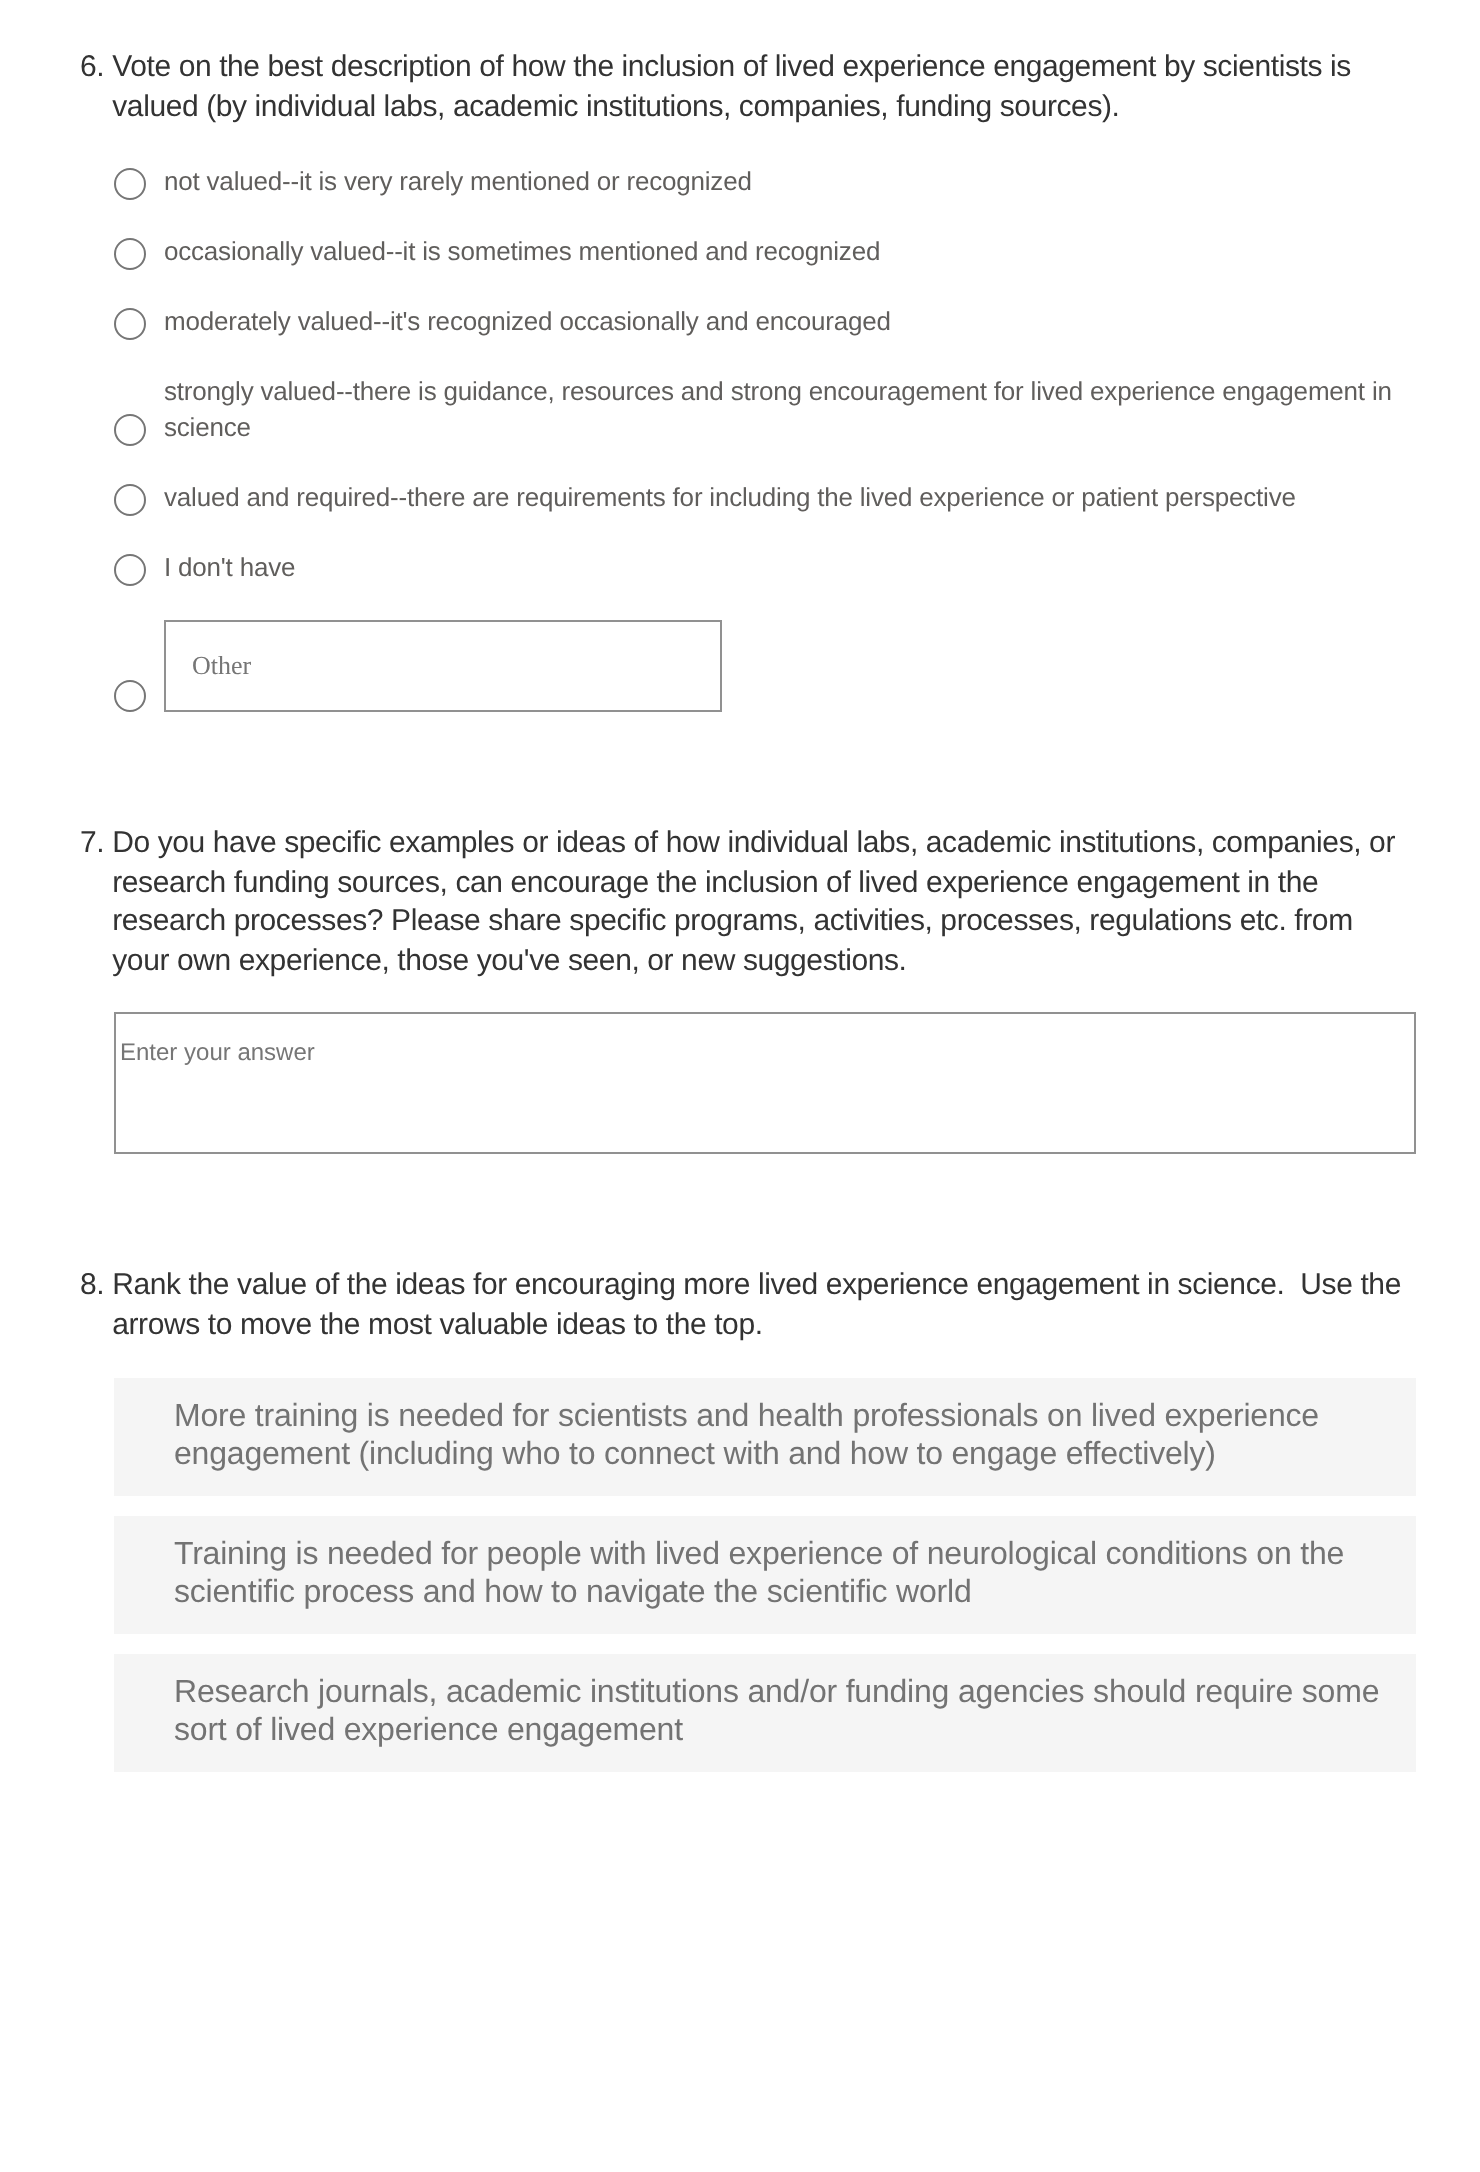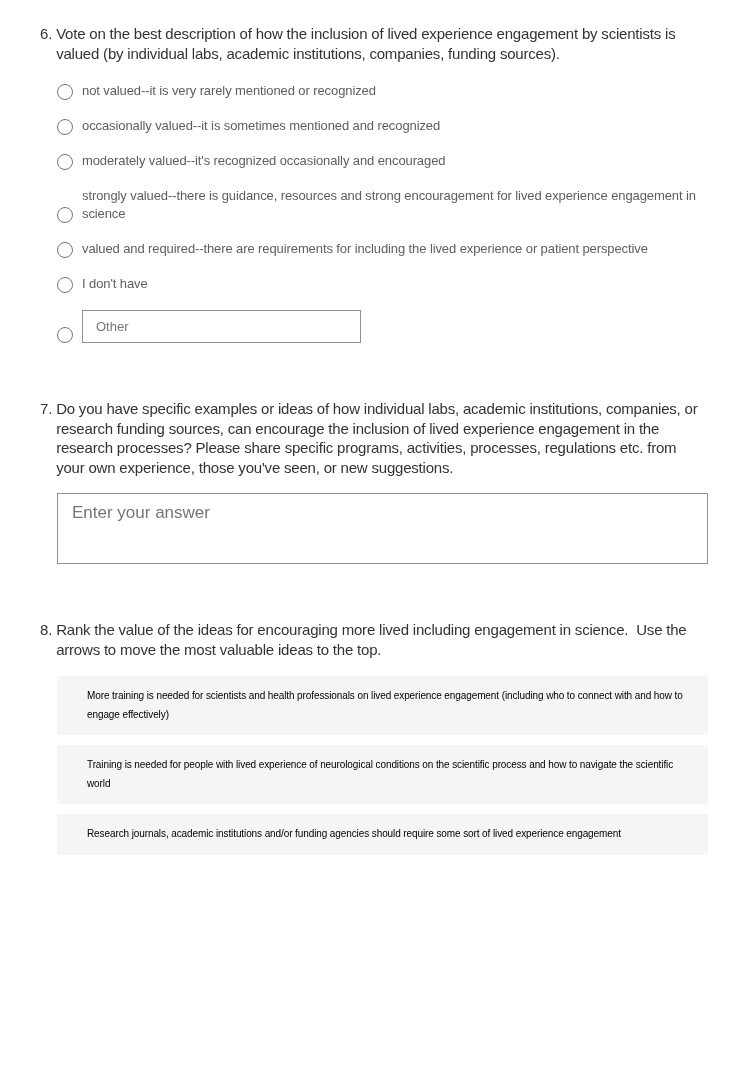--- a/index.html
+++ b/index.html
@@ -49,58 +49,58 @@
   }
   .option-label {
     margin-left: 9px;
     font-size: 13px;
     line-height: 18px;
     color: #605e5c;
   }
   .other-input {
     margin-left: 9px;
     width: 279px;
-    height: 33px;
+    height: 46px;
     border: 1px solid #919191;
     border-radius: 0;
     padding: 0 13px;
-    font-family: Liberation Sans, sans-serif;
+    font-family: Liberation Serif, serif;
     font-size: 13px;
     color: #605e5c;
     outline: none;
   }
   .other-input::placeholder { color: #767676; opacity: 1; }
 
   
   .answer-textarea {
     display: block;
     margin-top: 16px;
     width: 100%;
     height: 71px;
     border: 1px solid #919191;
     border-radius: 0;
     resize: none;
-    padding: 10px 14px;
+    padding: 10px 2px;
     font-family: "Liberation Sans", sans-serif;
-    font-size: 17px;
+    font-size: 12px;
     line-height: 18px;
     color: #605e5c;
     outline: none;
   }
   .answer-textarea::placeholder { color: #767676; opacity: 1; }
 
   
   .rank-list { margin-top: 17px; }
   .rank-item {
     background: #f5f5f5;
     padding: 11px 10px 11px 30px;
     margin-bottom: 10px;
-    font-size: 10px;
+    font-size: 16px;
     line-height: 18.5px;
-    color: #000000;
+    color: #737373;
     cursor: grab;
   }
   .rank-item:last-child { margin-bottom: 0; }
 </style>
 </head>
 <body>
 
 <div class="page">
 
   <section class="question">
@@ -148,21 +148,21 @@
       <span class="q-text">Do you have specific examples or ideas of how individual labs, academic institutions, companies, or research funding sources, can encourage the inclusion of lived experience engagement in the research processes? Please share specific programs, activities, processes, regulations etc. from your own experience, those you've seen, or new suggestions.</span>
     </div>
     <div class="q-body">
       <textarea class="answer-textarea" placeholder="Enter your answer" style=""></textarea>
     </div>
   </section>
 
   <section class="question">
     <div class="q-title">
       <span class="q-num">8.</span>
-      <span class="q-text">Rank the value of the ideas for encouraging more lived including engagement in science.  Use the arrows to move the most valuable ideas to the top.</span>
+      <span class="q-text">Rank the value of the ideas for encouraging more lived experience engagement in science.  Use the arrows to move the most valuable ideas to the top.</span>
     </div>
     <div class="q-body">
       <div class="rank-list">
         <div class="rank-item">More training is needed for scientists and health professionals on lived experience engagement (including who to connect with and how to engage effectively)</div>
         <div class="rank-item">Training is needed for people with lived experience of neurological conditions on the scientific process and how to navigate the scientific world</div>
         <div class="rank-item">Research journals, academic institutions and/or funding agencies should require some sort of lived experience engagement</div>
       </div>
     </div>
   </section>
 

